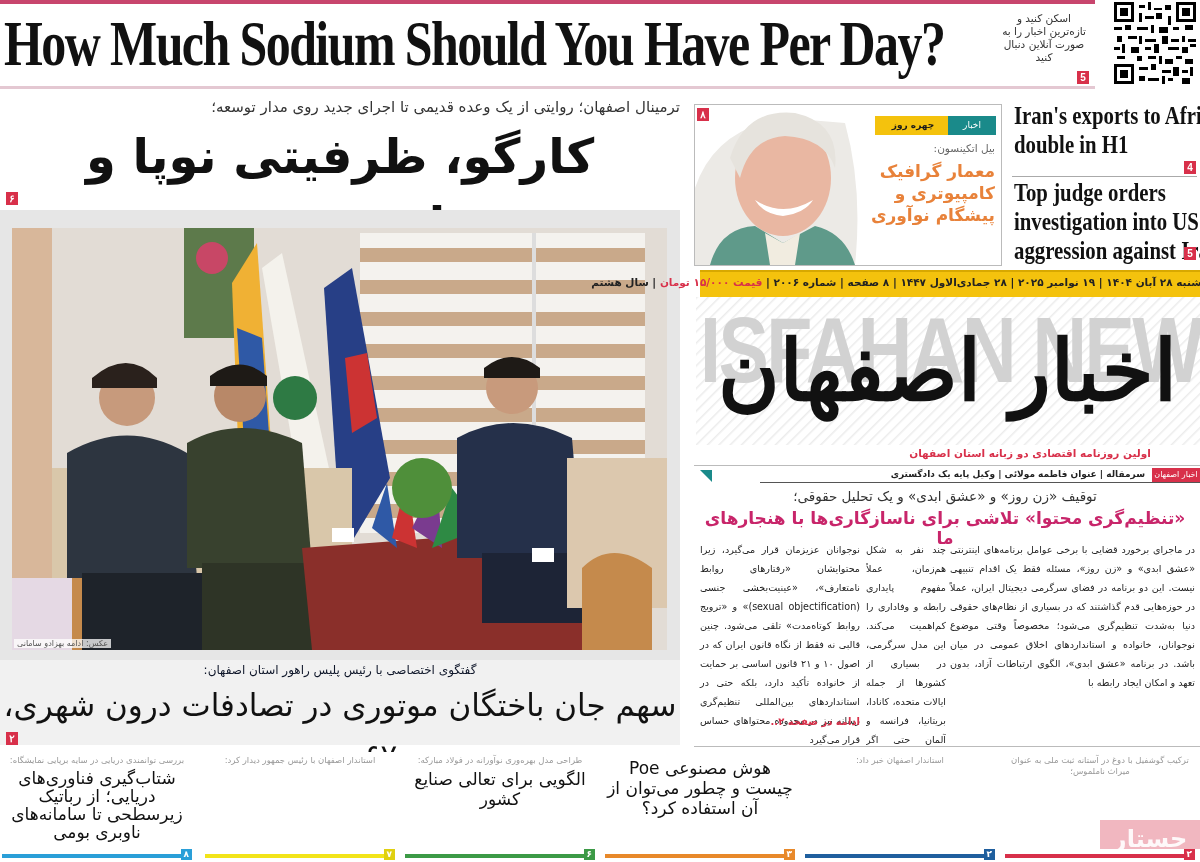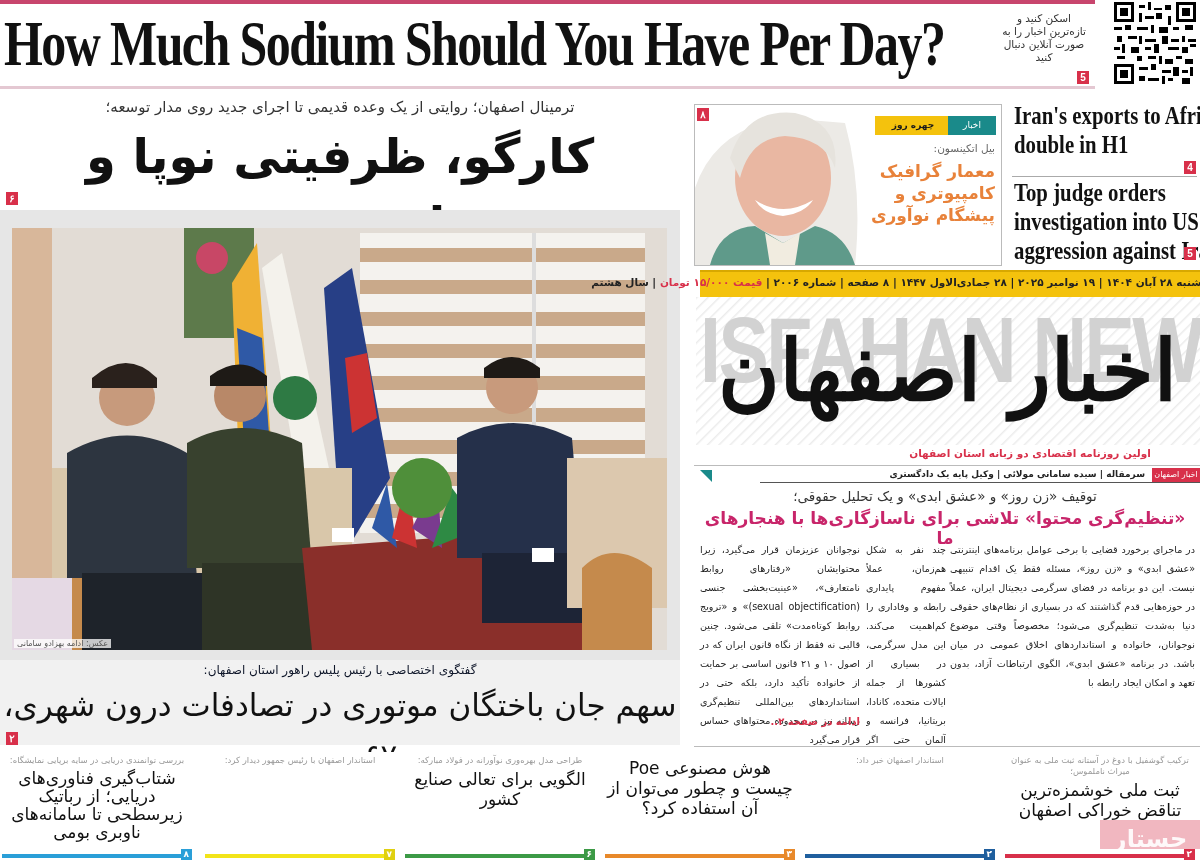--- a/index.html
+++ b/index.html
@@ -18,21 +18,21 @@
     font-size: 64px; line-height: 84px; letter-spacing: -2px;
     transform: scaleX(0.78); transform-origin: left center;
     white-space: nowrap; color: #111;
   }
   #qr-caption { left: 1000px; top: 12px; width: 88px; font-size: 10.5px; line-height: 13px; color: #333; text-align: center; }
   .page-badge { display: inline-block; background: #d8304a; color: #fff; font-size: 10px; font-weight: bold; line-height: 13px; min-width: 12px; text-align: center; padding: 0 2px; font-family: "Liberation Sans", sans-serif; }
   #qr-badge { left: 1077px; top: 71px; }
   #qr-code { left: 1112px; top: 2px; width: 86px; height: 82px; background: #fff; }
 
   
-  #cover-kicker { left: 0; top: 98px; width: 680px; text-align: center; font-size: 15px; color: #333; }
+  #cover-kicker { left: 0; top: 98px; width: 680px; text-align: right; font-size: 15px; color: #333; }
   #cover-title { left: 0; top: 122px; width: 680px; text-align: center; font-size: 48px; font-weight: bold; line-height: 68px; color: #111; letter-spacing: -1px; }
   #cover-badge { left: 6px; top: 192px; }
   #photo-frame { left: 0; top: 210px; width: 680px; height: 450px; background: #e6e6e6; }
   #photo-inner { left: 12px; top: 228px; width: 655px; height: 422px; overflow: hidden; background: #d9cfc4; }
   #photo-credit { left: 14px; top: 639px; font-size: 8px; color: #555; background: rgba(255,255,255,0.75); padding: 0 3px; }
   #photo-story-kicker { left: 0; top: 663px; width: 680px; text-align: center; font-size: 12px; color: #0f172a; }
   #photo-story-title { left: 0; top: 680px; width: 680px; text-align: center; font-size: 31px; line-height: 50px; color: #111; }
   #photo-story-bg { left: 0; top: 660px; width: 680px; height: 85px; background: #f1f1f1; }
   #photo-story-badge { left: 6px; top: 732px; }
 
@@ -292,33 +292,32 @@
     </svg>
 </div>
 <div id="masthead-latin" class="abs">ISFAHAN NEWS</div>
 <div id="masthead-persian" class="abs rtl">اخبار اصفهان</div>
 <div id="masthead-tagline" class="abs rtl">اولین روزنامه اقتصادی دو زبانه استان اصفهان</div>
 
 <div id="editorial-frame" class="abs"></div>
 <div id="corner-tri" class="abs"></div>
 <div id="editorial-bar" class="abs"></div>
 <div id="editorial-logo" class="abs rtl">اخبار اصفهان</div>
-<div id="editorial-byline" class="abs rtl">سرمقاله | سیده سامانی مولائی | وکیل پایه یک دادگستری</div>
+<div id="editorial-byline" class="abs rtl">سرمقاله | عنوان فاطمه مولائی | وکیل پایه یک دادگستری</div>
 <div id="editorial-kicker" class="abs rtl">توقیف «زن روز» و «عشق ابدی» و یک تحلیل حقوقی؛</div>
 <div id="editorial-title" class="abs rtl">«تنظیم‌گری محتوا» تلاشی برای ناسازگاری‌ها با هنجارهای ما</div>
 <div id="col-right" class="abs rtl col-text">در ماجرای برخورد قضایی با برخی عوامل برنامه‌های اینترنتی «عشق ابدی» و «زن روز»، مسئله فقط یک اقدام تنبیهی نیست. این دو برنامه در فضای سرگرمی دیجیتال ایران، عملاً در حوزه‌هایی قدم گذاشتند که در بسیاری از نظام‌های حقوقی دنیا به‌شدت تنظیم‌گری می‌شود؛ مخصوصاً وقتی موضوع نوجوانان، خانواده و استانداردهای اخلاق عمومی در میان باشد. در برنامه «عشق ابدی»، الگوی ارتباطات آزاد، بدون تعهد و امکان ایجاد رابطه با</div>
 <div id="col-mid" class="abs rtl col-text">چند نفر به شکل هم‌زمان، عملاً مفهوم پایداری رابطه و وفاداری را کم‌اهمیت می‌کند. این مدل سرگرمی، در بسیاری از کشورها از جمله ایالات متحده، کانادا، بریتانیا، فرانسه و آلمان حتی اگر پخش آن بطور کلی ممنوع نباشد، تحت محدودیت رده‌بندی سنی قرار می‌گیرد. برای نمونه، اکثر نسخه‌های خارجی برنامه‌های مشابه با رده سنی منتشر می‌شوند و پخش آن‌ها برای نوجوانان ممنوع است و این درحالی است که برنامه مبتذلی چون عشق ابدی بدون هیچ محدودیتی و به راحتی در اختیار</div>
 <div id="col-left" class="abs rtl col-text">نوجوانان عزیزمان قرار می‌گیرد، زیرا محتوایشان «رفتارهای روابط نامتعارف»، «عینیت‌بخشی جنسی (sexual objectification)» و «ترویج روابط کوتاه‌مدت» تلقی می‌شود. چنین قالبی نه فقط از نگاه قانون ایران که در اصول ۱۰ و ۲۱ قانون اساسی بر حمایت از خانواده تأکید دارد، بلکه حتی در استانداردهای بین‌المللی تنظیم‌گری رسانه نیز در محدوده محتواهای حساس قرار می‌گیرد</div>
 <div id="col-continued" class="abs rtl">ادامه در صفحه ۲..</div>
 
 <div id="bottom-strip" class="abs"></div>
 
 <div class="teaser rtl" style="left:1005px;">
   <div class="kick">ترکیب گوشفیل با دوغ در آستانه ثبت ملی به عنوان میراث ناملموس؛</div>
-  <div class="ttl">ثبت ملی خوشمزه‌ترین تناقض خوراکی اصفهان</div>
   <div class="bar" style="background:#d8304a;"></div>
   <span class="num" style="background:#d8304a;">۲</span>
 </div>
 <div class="teaser rtl" style="left:805px;">
   <div class="kick">استاندار اصفهان خبر داد:</div>
   <div class="bar" style="background:#1f5f9e;"></div>
   <span class="num" style="background:#1f5f9e;">۲</span>
 </div>
 <div class="teaser rtl" style="left:605px;">
   <div class="kick"></div>

